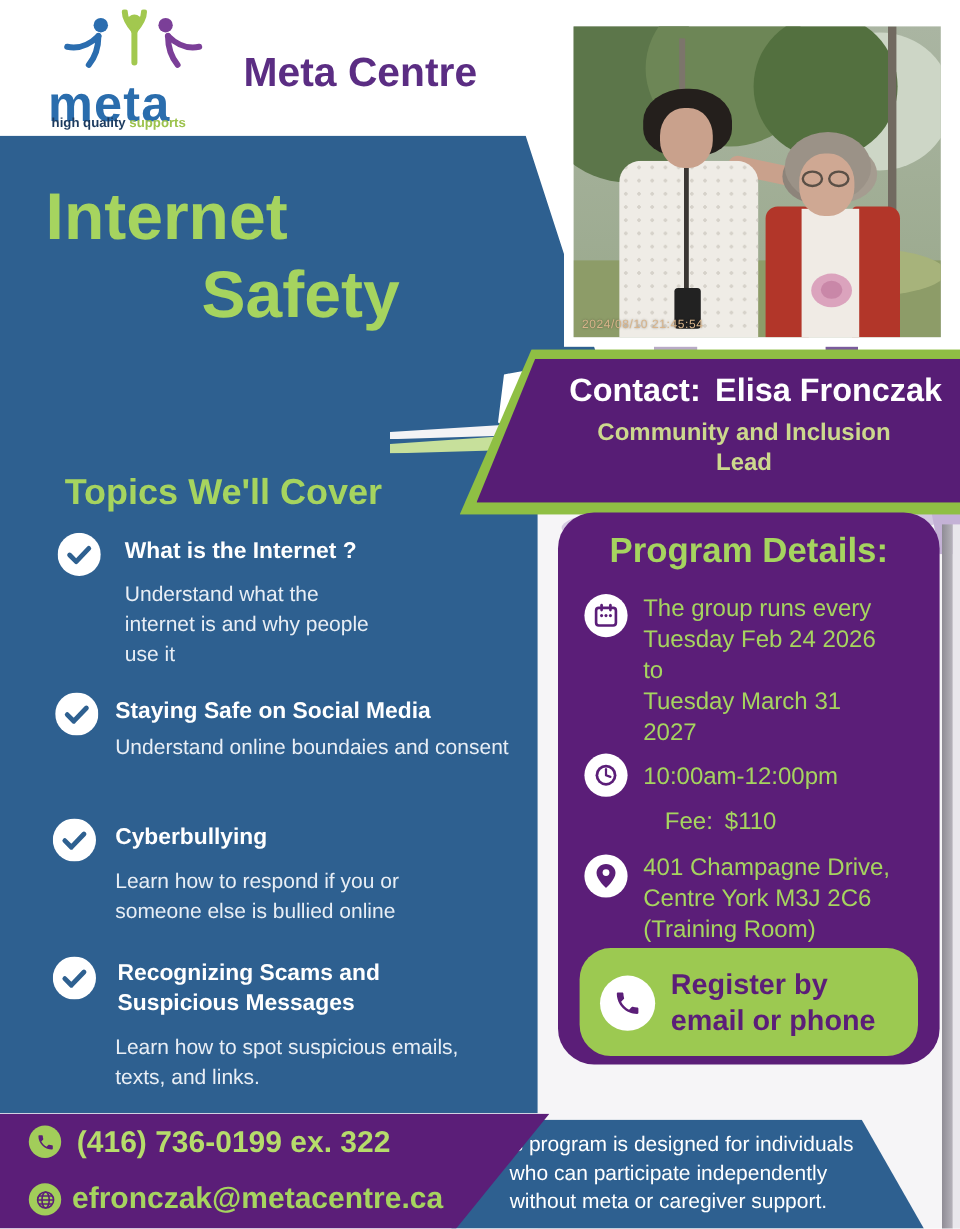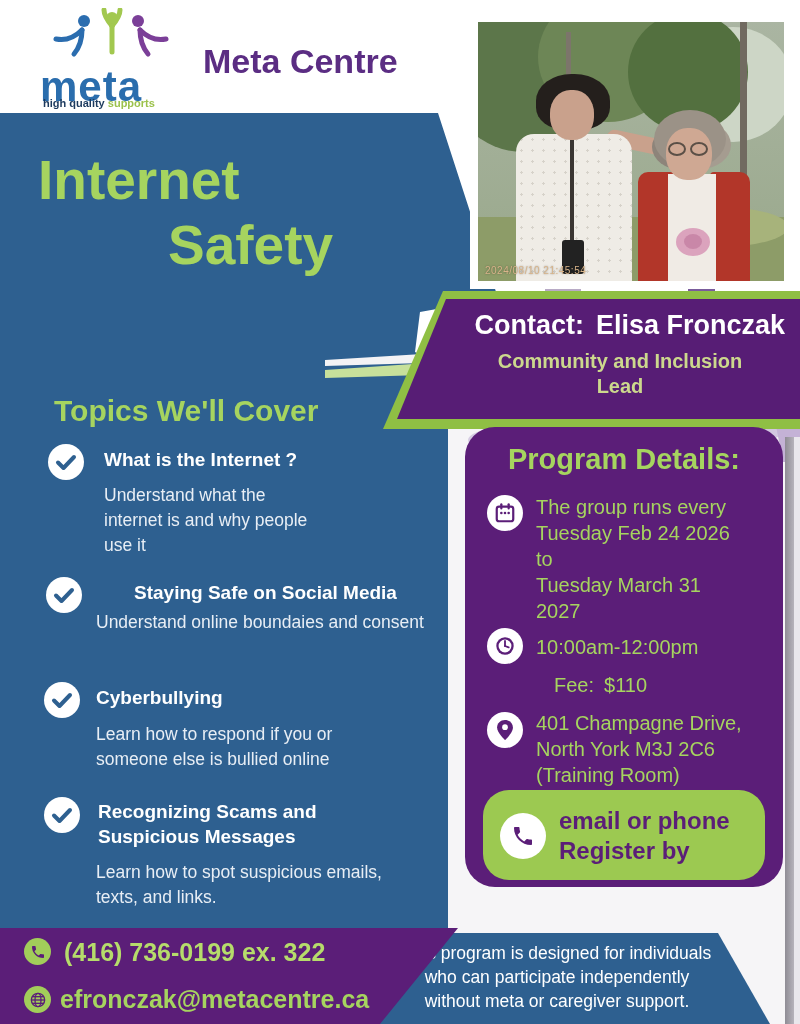--- a/index.html
+++ b/index.html
@@ -77,21 +77,21 @@
   .contact-line1 { position:absolute; left:455px; top:310px; width:330px; text-align:right; font-size:27px; font-weight:800; color:#ffffff; }
   .contact-line1 .gap { display:inline-block; width:12px; }
   .contact-role { position:absolute; left:455px; top:349px; width:330px; text-align:center; font-size:20px; font-weight:bold; color:#ccd88d; line-height:25px; }
 
   
   .topics-heading { position:absolute; left:54px; top:394px; font-size:30px; font-weight:800; color:#a6d45f; }
   .check-icon { position:absolute; width:36px; height:36px; }
   .topic-title { position:absolute; font-size:19px; font-weight:800; color:#ffffff; }
   .topic-desc { position:absolute; font-size:17.5px; color:#e8eef5; line-height:25px; }
   .ck1 { left:48px; top:444px; } .tt1 { left:104px; top:449px; } .td1 { left:104px; top:483px; width:220px; }
-  .ck2 { left:46px; top:577px; } .tt2 { left:96px; top:582px;margin-left:38px; } .td2 { left:96px; top:610px; width:330px; }
+  .ck2 { left:46px; top:577px; } .tt2 { left:96px; top:582px; } .td2 { left:96px; top:610px; width:330px; }
   .ck3 { left:44px; top:682px; } .tt3 { left:96px; top:687px; } .td3 { left:96px; top:722px; width:310px; }
   .ck4 { left:44px; top:797px; } .tt4 { left:98px; top:799px; width:250px; line-height:25px; } .td4 { left:96px; top:860px; width:300px; }
 
   
   .program-panel { position:absolute; left:465px; top:427px; width:318px; height:460px; background:#5b1e78; border-radius:30px; }
   .program-heading { position:absolute; left:465px; top:443px; width:318px; text-align:center; font-size:29px; font-weight:800; color:#a6d45f; }
   .prog-icon { position:absolute; width:36px; height:36px; background:#ffffff; border-radius:50%; display:flex; align-items:center; justify-content:center; }
   .pi-cal { left:487px; top:495px; }
   .pi-clock { left:487px; top:628px; }
   .pi-pin { left:487px; top:712px; }
@@ -283,33 +283,33 @@
   </div>
 
   <div class="prog-icon pi-pin">
     <svg width="20" height="22" viewBox="0 0 24 26">
         <path d="M12 1 C6.5 1 2.5 5 2.5 10 C2.5 16.5 12 25 12 25 C12 25 21.5 16.5 21.5 10 C21.5 5 17.5 1 12 1 Z" fill="#5b1e78"></path>
         <circle cx="12" cy="9.6" r="3.4" fill="#ffffff"></circle>
       </svg>
   </div>
   <div class="prog-text loc">
     <div>401 Champagne Drive,</div>
-    <div>North York M3J 2C6</div>
+    <div>Centre York M3J 2C6</div>
     <div>(Training Room)</div>
   </div>
 
   <div class="register-btn">
     <div class="reg-phone-circle">
       <svg width="24" height="24" viewBox="0 0 24 24">
           <path d="M6.62 10.79c1.44 2.83 3.76 5.14 6.59 6.59l2.2-2.21c.27-.26.66-.35 1.01-.24 1.12.37 2.33.57 3.58.57.55 0 1 .45 1 1V20c0 .55-.45 1-1 1-9.39 0-17-7.61-17-17 0-.55.45-1 1-1h3.5c.55 0 1 .45 1 1 0 1.25.2 2.46.57 3.57.11.35.03.74-.25 1.02l-2.2 2.2z" fill="#5b1e78"></path>
         </svg>
     </div>
     <div class="reg-text">
+      <div>Register by</div>
       <div>email or phone</div>
-      <div>Register by</div>
     </div>
   </div>
 
   <div class="note-box"></div>
   <div class="note-text">
     <div>This program is designed for individuals</div>
     <div>who can participate independently</div>
     <div>without meta or caregiver support.</div>
   </div>
 

